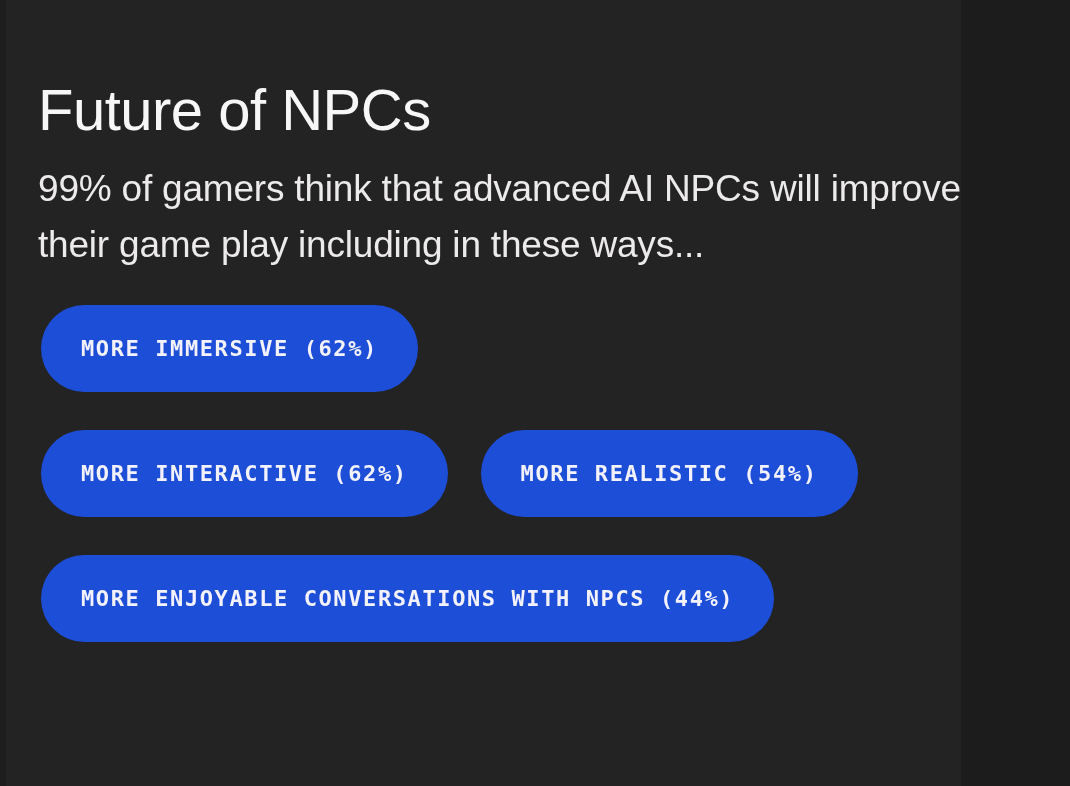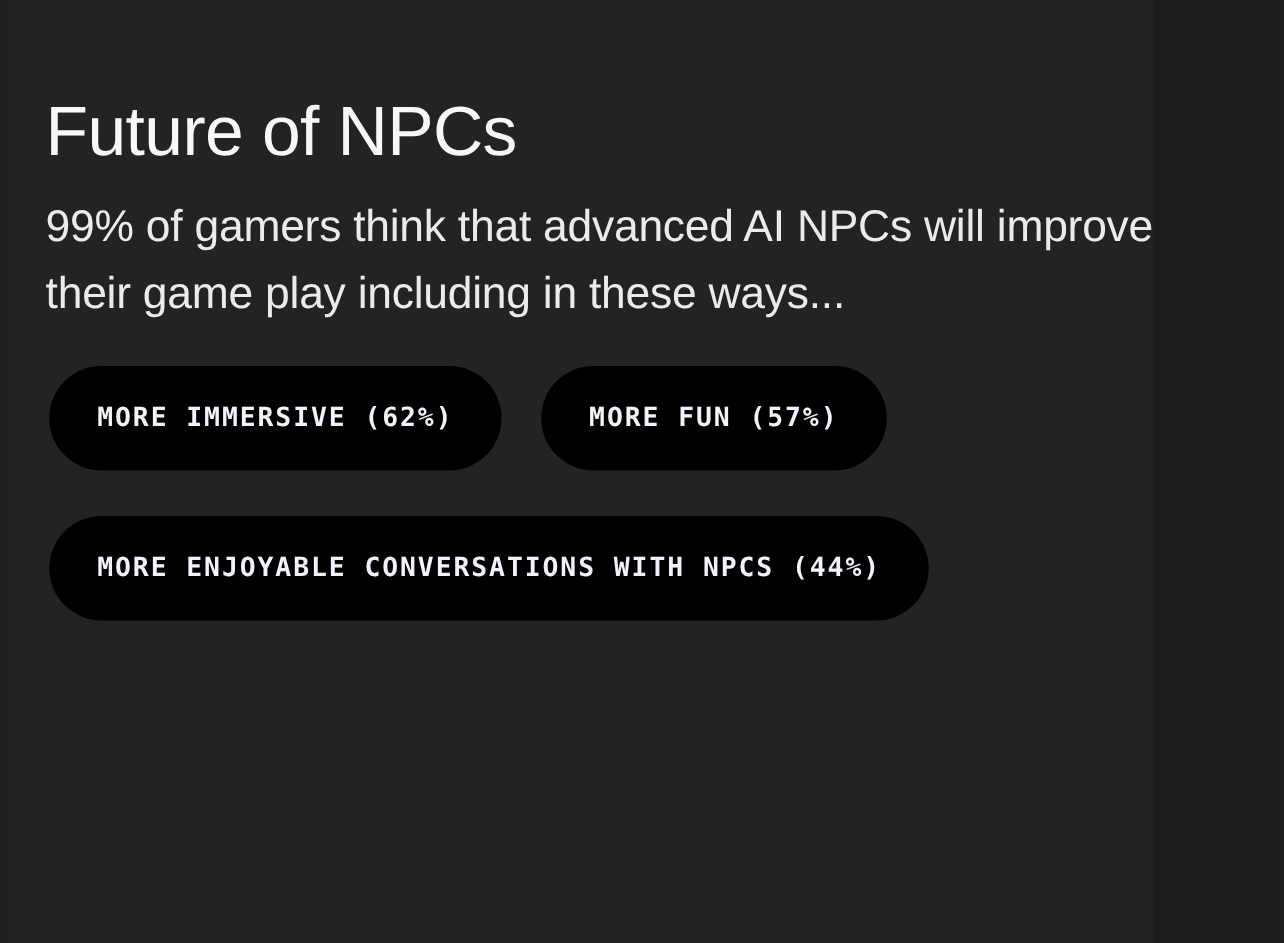--- a/index.html
+++ b/index.html
@@ -69,21 +69,21 @@
     display: flex;
     flex-direction: row;
     align-items: center;
     gap: 33px;
   }
 
   .pill {
     height: 87px;
     box-sizing: border-box;
     border-radius: 44px;
-    background: #000000;
+    background: #1d4ed8;
     color: #f3f1fb;
     display: flex;
     align-items: center;
     justify-content: center;
     padding: 0 40px;
     font-family: "DejaVu Sans Mono", "Liberation Mono", monospace;
     font-size: 22px;
     font-weight: 700;
     letter-spacing: 1.6px;
     white-space: nowrap;
@@ -98,23 +98,26 @@
   <div class="edge-left"></div>
 
   <h1 class="headline">Future of NPCs</h1>
 
   <p class="subhead">99% of gamers think that advanced AI NPCs will improve their game play including in these ways...</p>
 
   <div class="pill-rows">
 
     <div class="pill-row">
       <div class="pill">MORE IMMERSIVE (62%)</div>
-      <div class="pill">MORE FUN (57%)</div>
     </div>
 
+    <div class="pill-row">
+      <div class="pill">MORE INTERACTIVE (62%)</div>
+      <div class="pill">MORE REALISTIC (54%)</div>
+    </div>
 
 
     <div class="pill-row">
       <div class="pill">MORE ENJOYABLE CONVERSATIONS WITH NPCS (44%)</div>
     </div>
 
   </div>
 
 </div>
 

